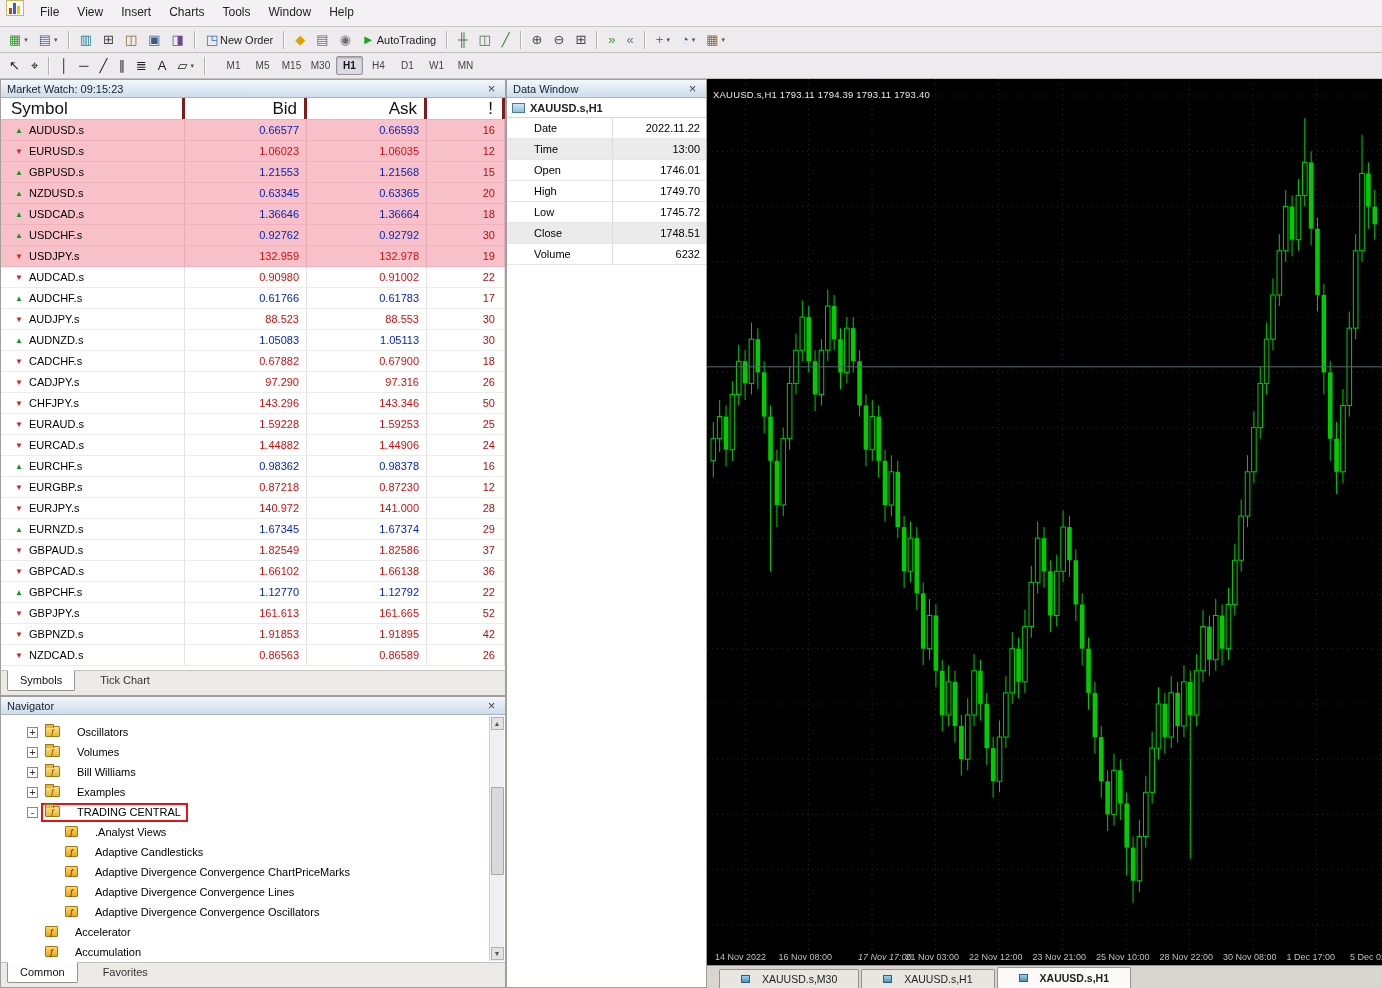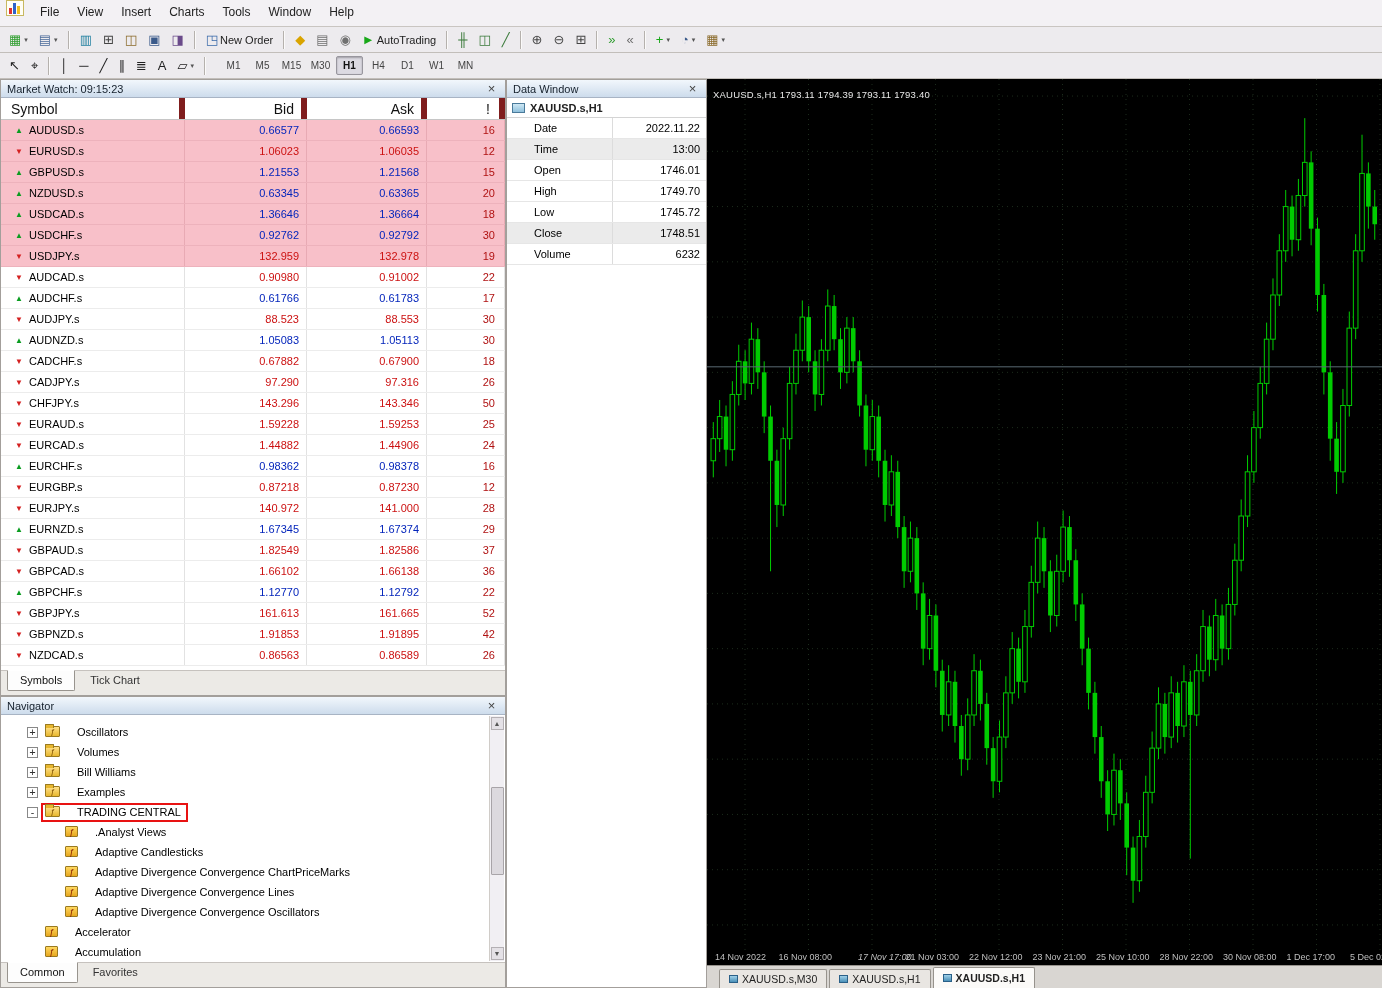--- a/index.html
+++ b/index.html
@@ -27,40 +27,40 @@
 
 .workspace{flex:1;display:flex;min-height:0}
 .left-col{width:506px;flex:none;display:flex;flex-direction:column;min-height:0}
 .panel{background:#fff;border:1px solid #a39f9b;display:flex;flex-direction:column;min-height:0;position:relative}
 .mw-panel{height:617px;flex:none}
 .nav-panel{flex:1}
 .panel-title{height:18px;flex:none;background:linear-gradient(#f2f7fc,#cddcec);border-bottom:1px solid #a8b4c4;display:flex;align-items:center;padding:0 6px;font-size:11px;color:#15202c}
 .panel-x{margin-left:auto;width:15px;height:14px;line-height:13px;text-align:center;font-size:13px;color:#444}
 
 .mw-header{height:22px;flex:none;display:flex;border-bottom:1px solid #c6c6c6;background:#fff}
-.mw-header .c{display:flex;align-items:center;border-right:6px solid #7f1d1d;font-size:14px;color:#111}
+.mw-header .c{display:flex;align-items:center;border-right:3px solid #7f1d1d;font-size:17px;color:#111}
 .c-sym{width:184px;padding-left:10px}
 .c-bid{width:122px;justify-content:flex-end;padding-right:7px}
 .c-ask{width:120px;justify-content:flex-end;padding-right:7px}
 .c-spr{flex:1;justify-content:flex-end;padding-right:9px}
 .mw-rows{flex:1;min-height:0;overflow:hidden}
 .mw-row{height:21px;display:flex;border-bottom:1px solid #ececec}
 .mw-row .c{display:flex;align-items:center;border-right:1px solid #e2e2e2}
 .mw-row.hl{background:#f8c0c9}
 .mw-row.hl .c{border-right-color:#e8aab4}
 .mw-row.hl{border-bottom-color:#edb2bc}
 .arr{font-size:8px;margin:0 5px 0 4px;width:9px;flex:none}
 .up .arr{color:#0a9c20}
 .down .arr{color:#d42020}
 .symname{color:#000}
 .num{font-size:11px}
 .up .num{color:#0425bb}
 .down .num{color:#cc1111}
 .c-spr.num{color:#b01212}
-.panel-tabbar{flex:none;height:25px;background:#eceae6;border-top:1px solid #c6c2be;display:flex;align-items:flex-start;padding-left:6px;gap:2px}
+.panel-tabbar{flex:none;height:25px;background:#eceae6;border-top:1px solid #c6c2be;display:flex;align-items:flex-start;padding-left:6px;gap:12px}
 .btab{margin-top:-1px;padding:3px 12px 4px;border:1px solid #98948e;border-top:1px solid #fff;background:#fdfdfd;border-radius:0 0 2px 2px;font-size:11px;color:#111}
 .btab.inactive{border-color:transparent;border-top-color:transparent;background:transparent;color:#333}
 
 .dw-col{width:201px;flex:none;display:flex;flex-direction:column}
 .dw-panel{height:100%}
 .dw-sym{height:20px;flex:none;display:flex;align-items:center;padding-left:5px;border-bottom:1px solid #d4d4d4;font-size:11px;font-weight:bold;color:#222}
 .dw-icon{width:13px;height:10px;margin-right:5px;background:linear-gradient(#cfe8f4,#8fc0dc);border:1px solid #4a7a9a;flex:none}
 .dw-row{height:21px;display:flex;align-items:stretch;border-bottom:1px solid #e6e6e6}
 .dw-row.shaded{background:#ebebeb}
 .dw-label{width:106px;padding-left:27px;border-right:1px solid #dcdcdc;display:flex;align-items:center}
@@ -82,21 +82,21 @@
 .ns-thumb{width:13px;height:88px;background:#dcd9de;border:1px solid #a8a4a8;border-radius:1px;margin-top:56px;flex:none}
 .ns-down{margin-top:auto}
 
 .chart-col{flex:1;min-width:0;display:flex;flex-direction:column;background:#000}
 .chart-plot{position:relative;height:871px;flex:none}
 #candles-svg{position:absolute;left:0;top:0}
 .chart-title{position:absolute;top:10px;left:6px;color:#e8e8e8;font-size:9.5px;letter-spacing:.2px;white-space:nowrap}
 .xlabels{height:15px;flex:none;position:relative;background:#000;color:#bfbfbf;font-size:9px;overflow:hidden}
 .xlabel{position:absolute;top:2px;white-space:nowrap}
 .chart-tabbar{height:23px;flex:none;background:#d9d6d2;border-top:1px solid #96928c;display:flex;align-items:flex-end;padding-left:12px;gap:2px}
-.ctab{height:19px;display:flex;align-items:center;gap:4px;padding:0 9px;border:1px solid #96928c;border-bottom:none;border-radius:2px 2px 0 0;background:#e9e6e2;font-size:10.5px;color:#222}
+.ctab{height:19px;display:flex;align-items:center;gap:12px;padding:0 21px;border:1px solid #96928c;border-bottom:none;border-radius:2px 2px 0 0;background:#e9e6e2;font-size:10.5px;color:#222}
 .ctab.active{background:#fbfaf8;height:21px;font-weight:bold}
 .ctab-icon{width:9px;height:8px;background:linear-gradient(#9fd0e8,#4a90b8);border:1px solid #2a6088;flex:none}
 </style>
 </head>
 <body>
 
 <div class="app">
 
   <div class="menubar">
     <span class="logo">

